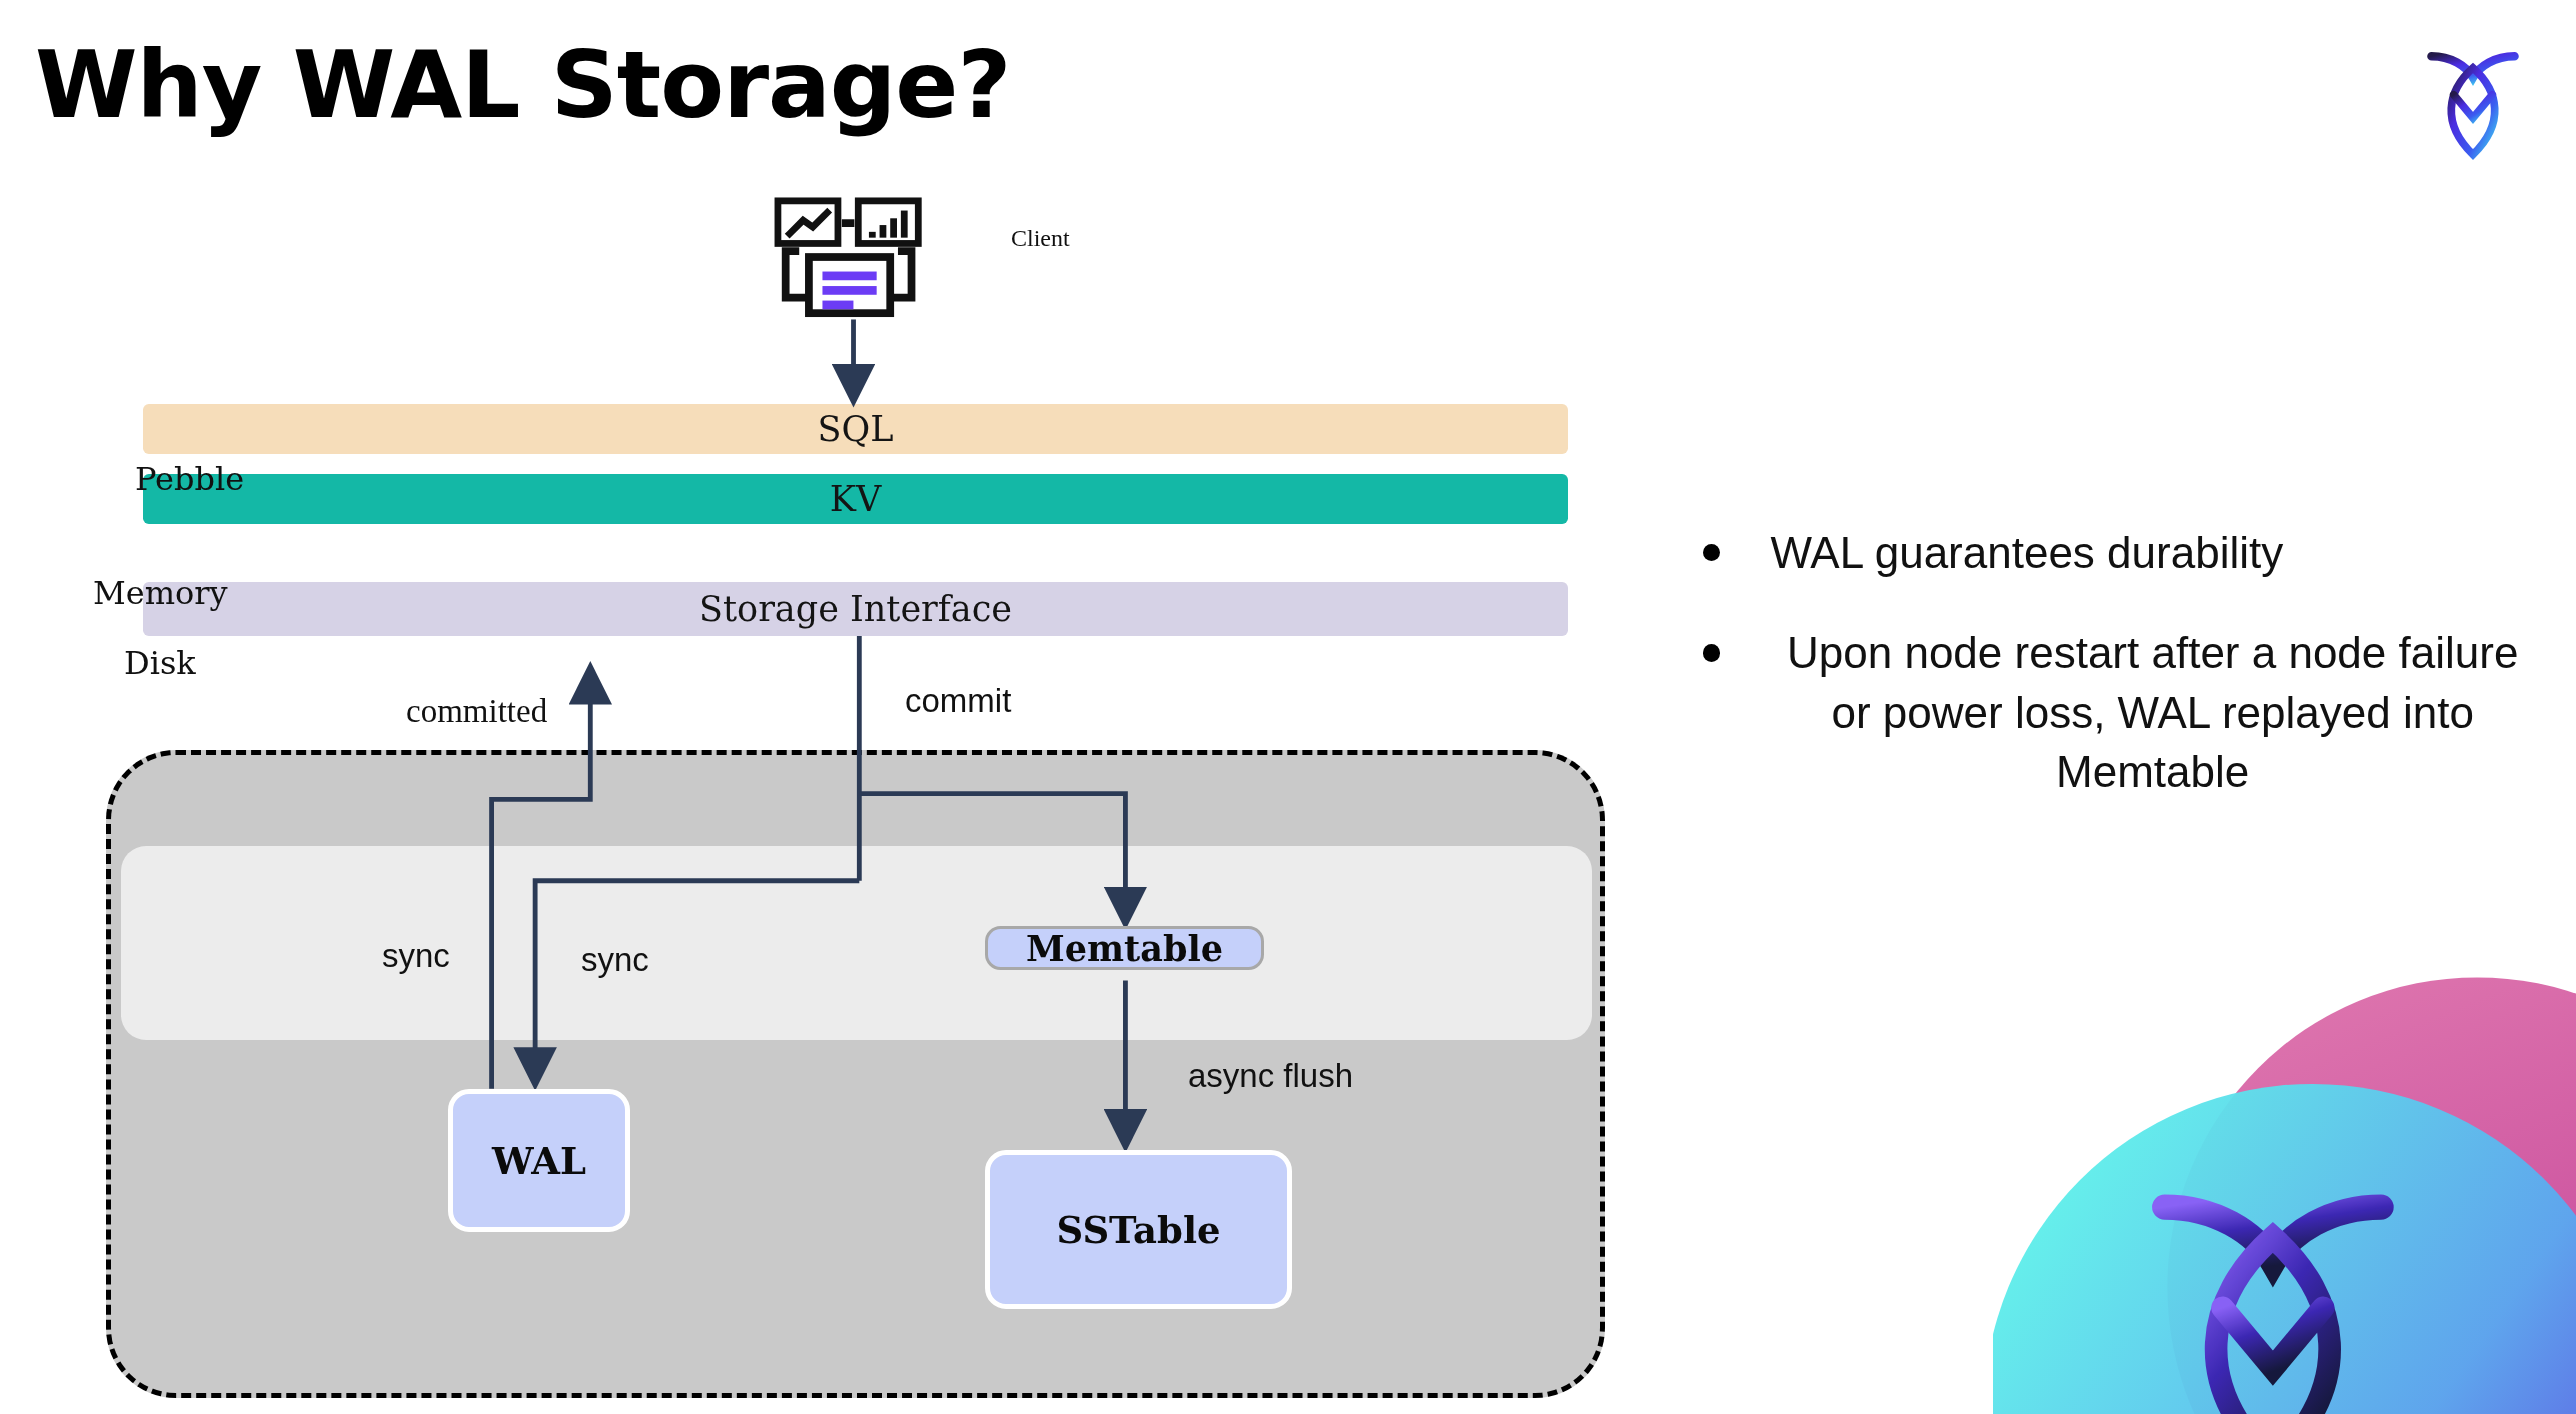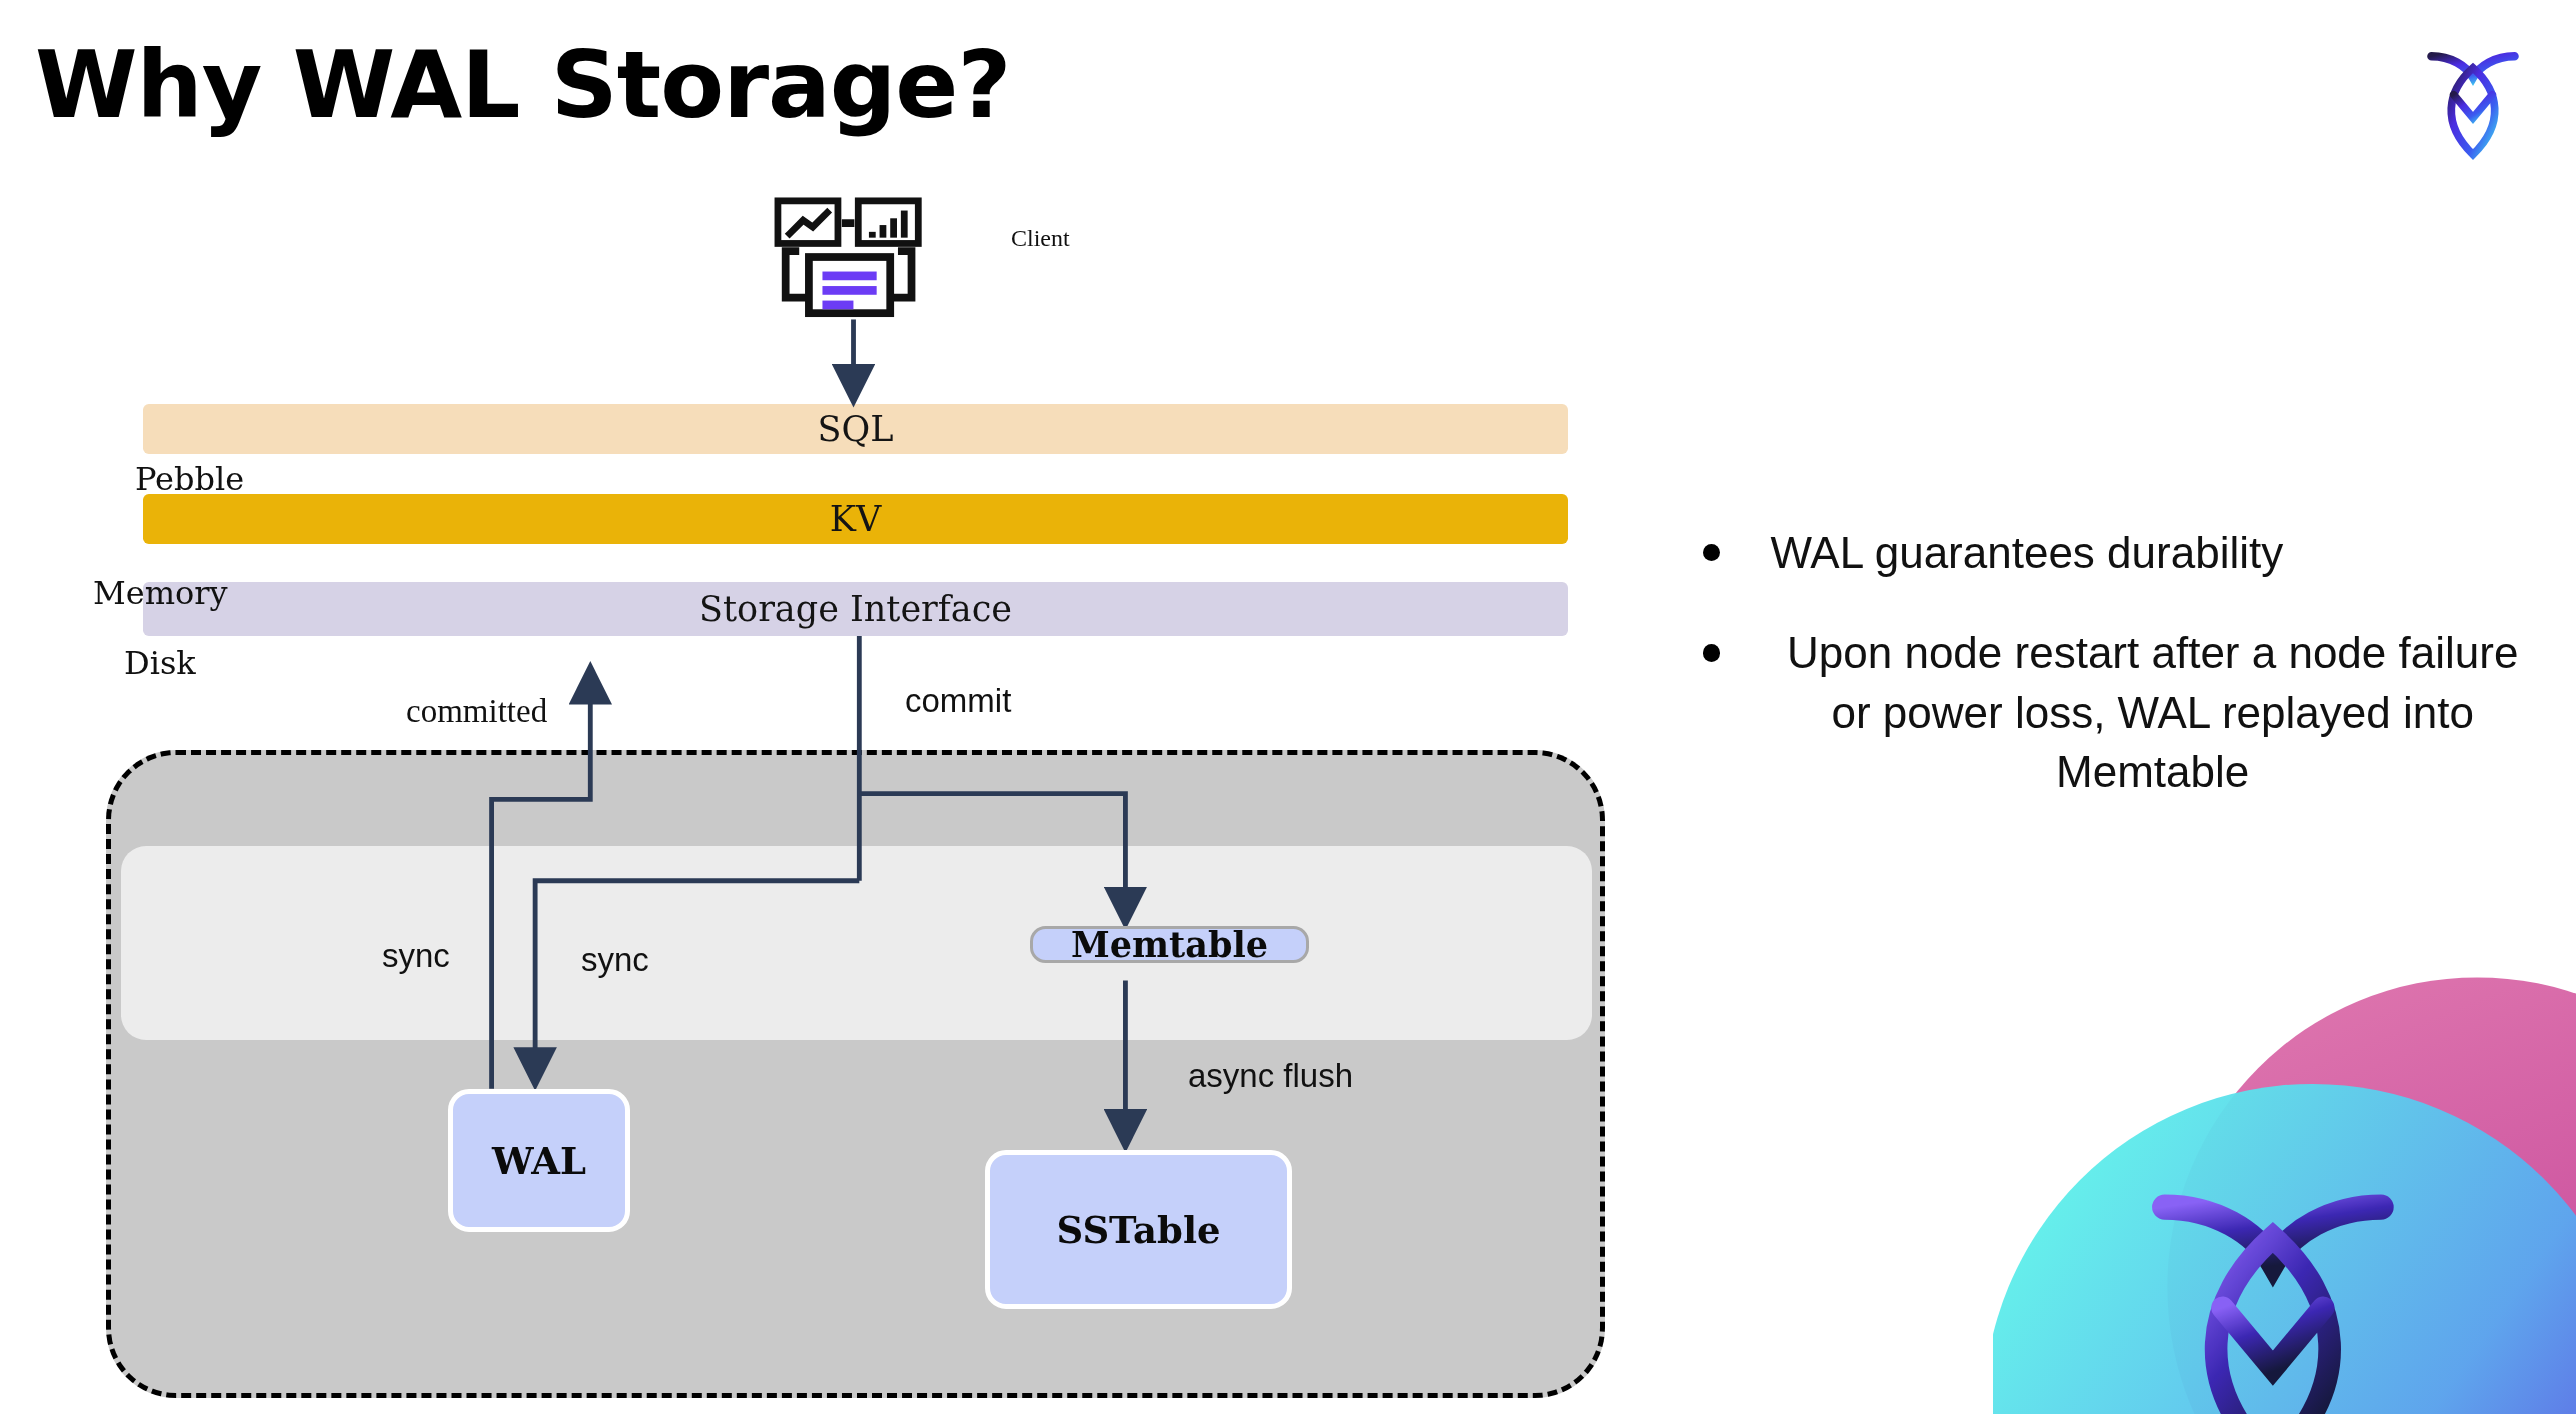--- a/index.html
+++ b/index.html
@@ -43,21 +43,21 @@
   
   .bar {
     position: absolute;
     left: 143px; width: 1425px; height: 50px;
     border-radius: 5.8px;
     display: flex; align-items: center; justify-content: center;
     font-family: "DejaVu Serif", serif;
     font-size: 35px; color: #141414;
   }
   #bar-sql { top: 404px; background: #f6ddba; }
-  #bar-kv  { top: 494px; background: #eab308; align-items: center; }
+  #bar-kv  { top: 474px; background: #14b8a6; align-items: center; }
   #bar-si  { top: 582px; background: #d6d2e6; height: 54px; text-align: right; }
 
   
   #pebble {
     position: absolute;
     left: 106px; top: 750px; width: 1499px; height: 648px;
     background: #c9c9c9;
     border: 5.8px dashed #000000;
     border-radius: 70px;
     overflow: hidden;
@@ -82,21 +82,21 @@
   .node {
     position: absolute;
     background: #c5d0fa;
     display: flex; align-items: center; justify-content: center;
     font-family: "DejaVu Serif", serif;
     font-weight: bold;
     color: #0b0b0b;
     border-radius: 15.5px;
   }
   #node-memtable {
-    left: 1030px; top: 926px; width: 279px; height: 37px;
+    left: 985px; top: 926px; width: 279px; height: 44px;
     border: 3.9px solid #a8a8a8;
     font-size: 35px;
   }
   #node-wal {
     left: 448px; top: 1089px; width: 182px; height: 143px;
     border: 5.8px solid #ffffff;
     border-radius: 21px;
     font-size: 37px;
   }
   #node-sstable {

